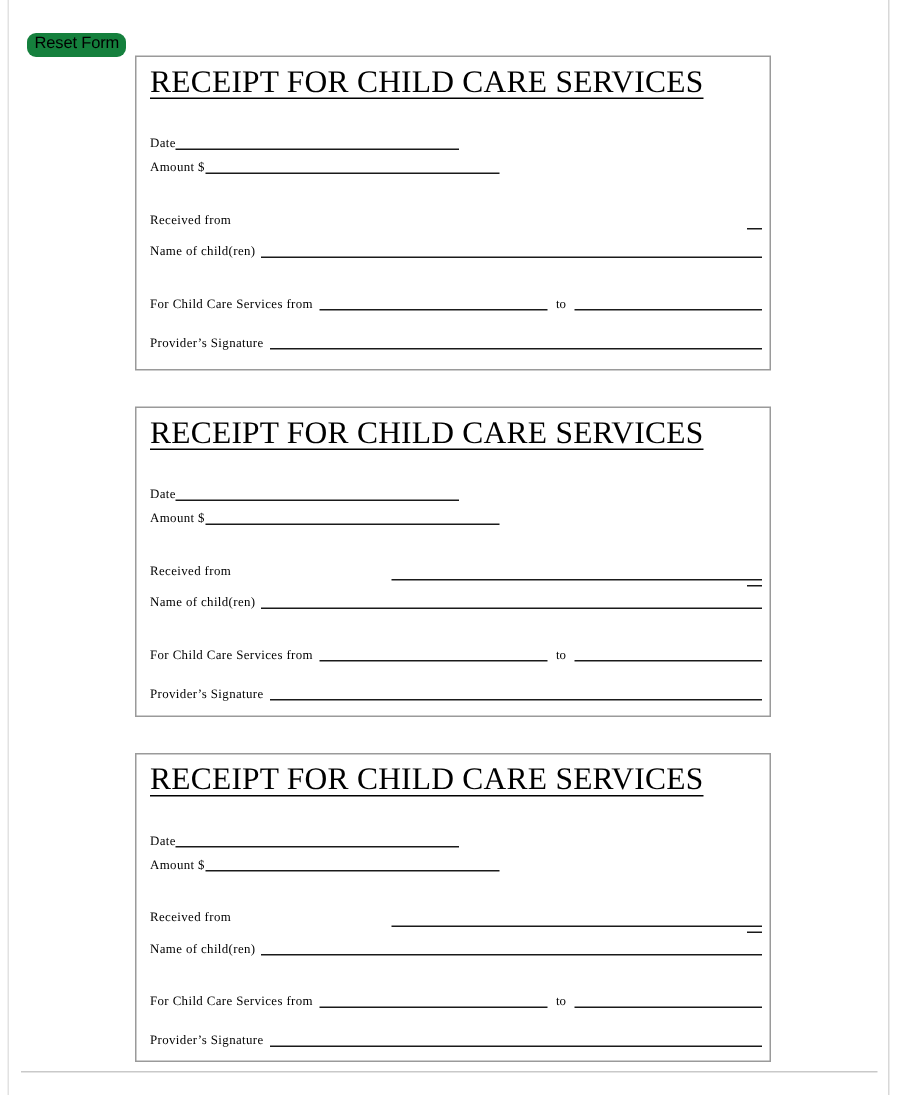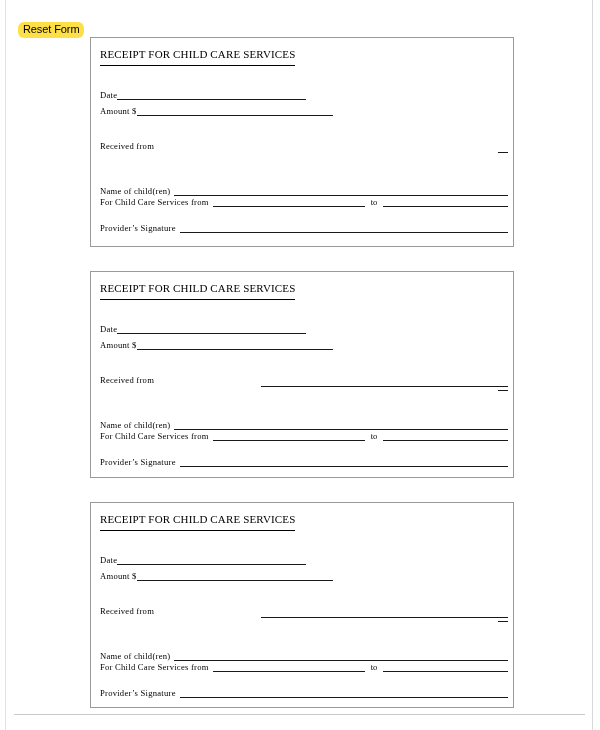--- a/index.html
+++ b/index.html
@@ -44,21 +44,21 @@
     height: 1px;
     background: #c9c9c9;
   }
 
   
   .reset-form {
     position: absolute;
     left: 18px;
     top: 22px;
     padding: 1px 5px 2px 5px;
-    background: #fde047;
+    background: #15803d;
     border-radius: 6px;
     font-family: "Liberation Sans", sans-serif;
     font-size: 11px;
     line-height: 13px;
     color: #000000;
     white-space: nowrap;
     cursor: pointer;
     letter-spacing: -0.1px;
   }
 
@@ -73,21 +73,21 @@
   }
   .receipt-1 { top: 37px;  height: 210px; }
   .receipt-2 { top: 271px; height: 207px; }
   .receipt-3 { top: 502px; height: 206px; }
 
   .receipt-title {
     position: absolute;
     left: 9px;
     top: 7px;
     font-family: "Liberation Serif", "DejaVu Serif", serif;
-    font-size: 11px;
+    font-size: 21px;
     line-height: 19px;
     color: #000000;
     letter-spacing: 0.15px;
     border-bottom: 1px solid #000000;
     padding-bottom: 1px;
     white-space: nowrap;
   }
 
   .field-row {
     position: absolute;
@@ -139,21 +139,21 @@
     line-height: 11px;
     color: #000000;
     flex: 0 0 auto;
     padding: 0 6px;
   }
 
   
   .r-date      { top: 52px; }
   .r-amount    { top: 68px; }
   .r-received  { top: 103px; flex-direction: column; }
-  .r-child     { top: 148px; }
+  .r-child     { top: 124px; }
   .r-services  { top: 159px; }
   .r-signature { top: 185px; }
 
   .w-date      { width: 189px; }
   .w-amount    { width: 196px; }
   .w-from      { width: 152px; }
 </style>
 </head>
 <body>
 

